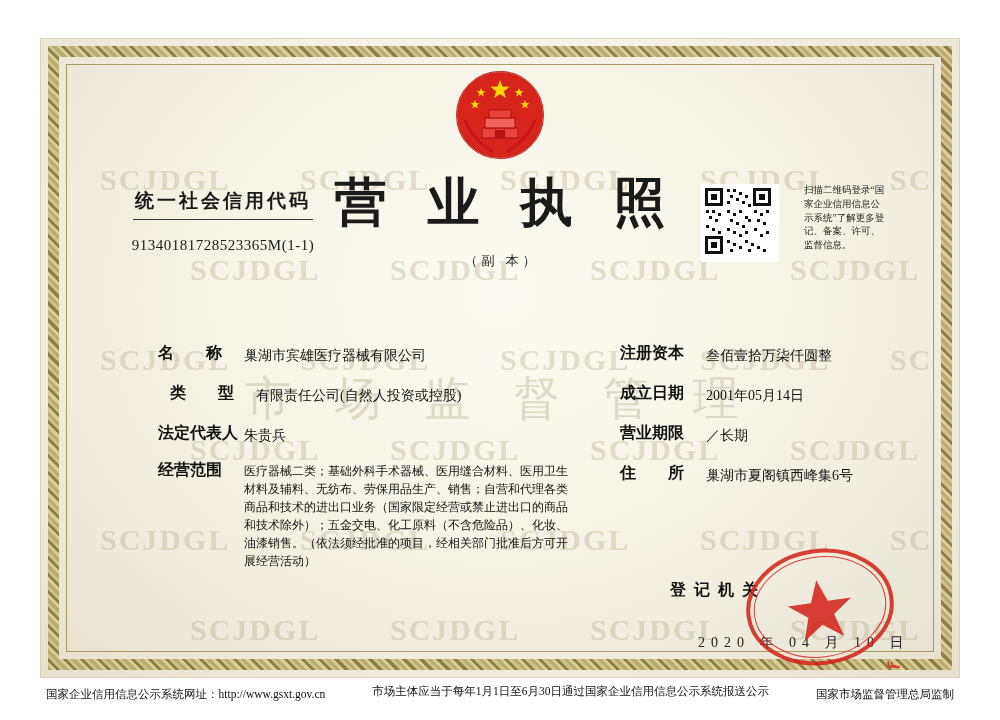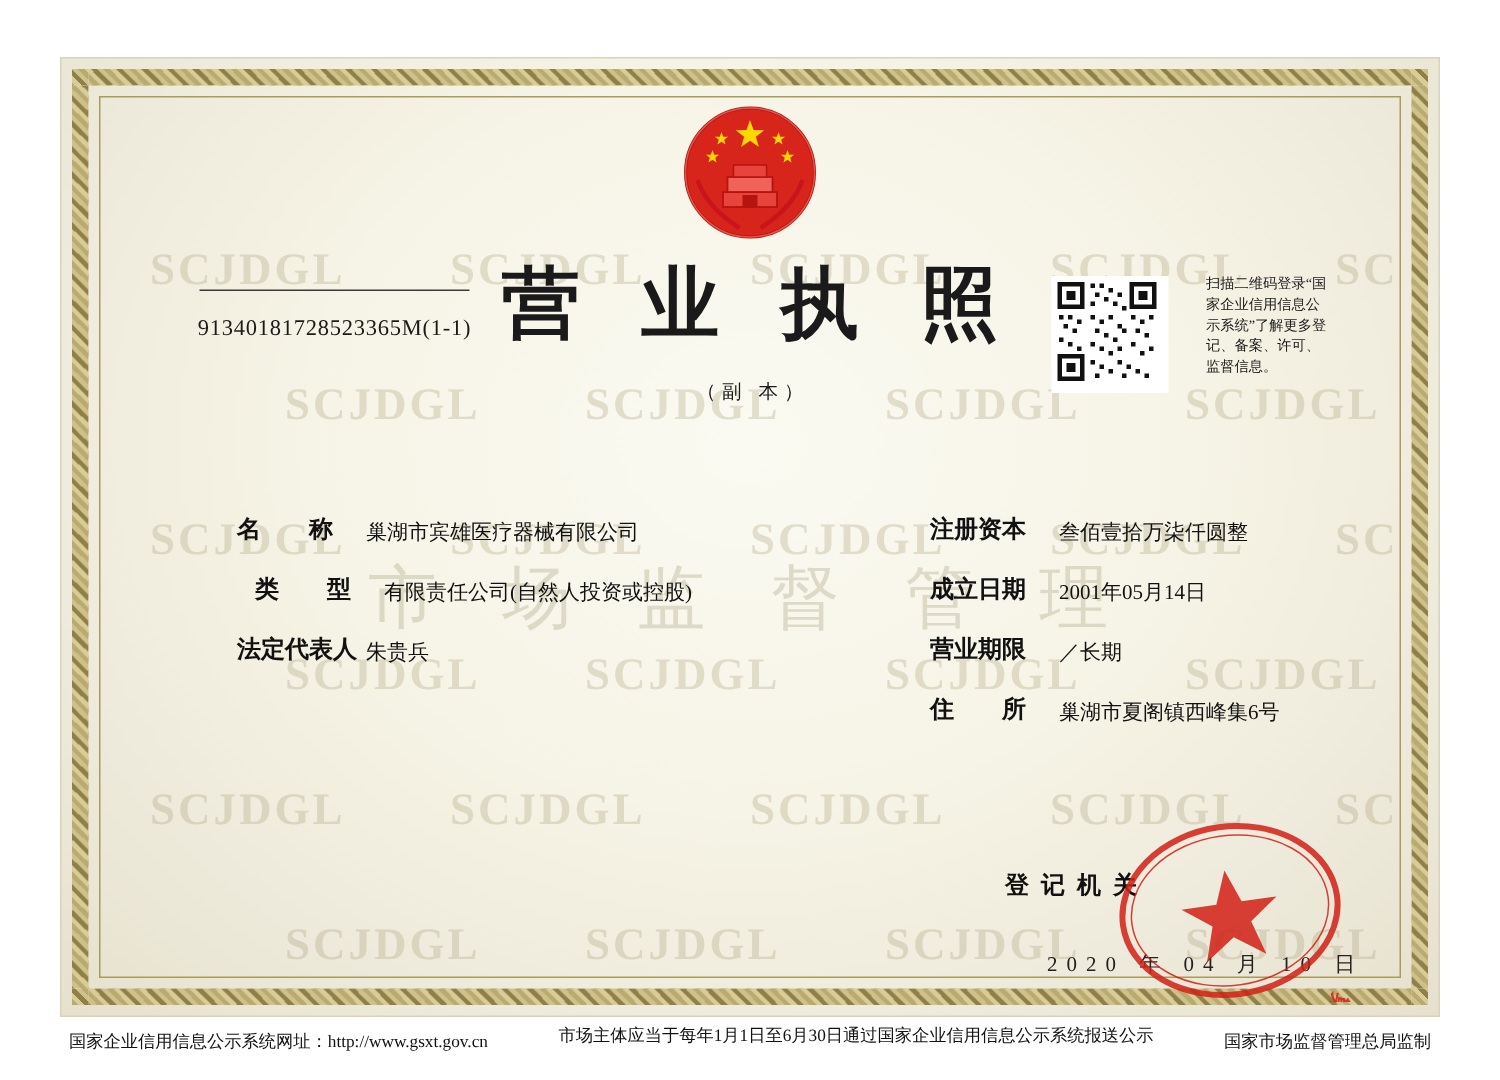--- a/index.html
+++ b/index.html
@@ -325,20 +325,21 @@
       <polygon points="80,40 81.1,43.1 84.4,43.2 81.8,45.2 82.7,48.4 80,46.5 77.3,48.4 78.2,45.2 75.6,43.2 78.9,43.1" fill="#ffd700"></polygon>
     </svg>
   </div>
 
   <div id="title-block">
     <div id="doc-title">营 业 执 照</div>
     <div id="doc-subtitle">（副 本）</div>
   </div>
 
   <div id="credit-block">
+    <div id="credit-label">统一社会信用代码</div>
     <div id="credit-rule"></div>
     <div id="credit-value">91340181728523365M(1-1)</div>
   </div>
 
   <div id="qr-area">
     <div id="qr-code">
       <svg viewBox="0 0 70 70" width="70" height="70" aria-hidden="true">
         <rect width="70" height="70" fill="#ffffff"></rect>
         <g fill="#111111">
 
@@ -412,20 +413,24 @@
   <div class="field" id="field-type">
     <div class="f-label">类　　型</div>
     <div class="f-value">有限责任公司(自然人投资或控股)</div>
   </div>
 
   <div class="field" id="field-legal">
     <div class="f-label">法定代表人</div>
     <div class="f-value">朱贵兵</div>
   </div>
 
+  <div class="field" id="field-scope">
+    <div class="f-label">经营范围</div>
+    <div class="f-value small">医疗器械二类；基础外科手术器械、医用缝合材料、医用卫生材料及辅料、无纺布、劳保用品生产、销售；自营和代理各类商品和技术的进出口业务（国家限定经营或禁止进出口的商品和技术除外）；五金交电、化工原料（不含危险品）、化妆、油漆销售。（依法须经批准的项目，经相关部门批准后方可开展经营活动）</div>
+  </div>
 
   <div class="field" id="field-capital">
     <div class="f-label">注册资本</div>
     <div class="f-value">叁佰壹拾万柒仟圆整</div>
   </div>
 
   <div class="field" id="field-founded">
     <div class="f-label">成立日期</div>
     <div class="f-value">2001年05月14日</div>
   </div>

